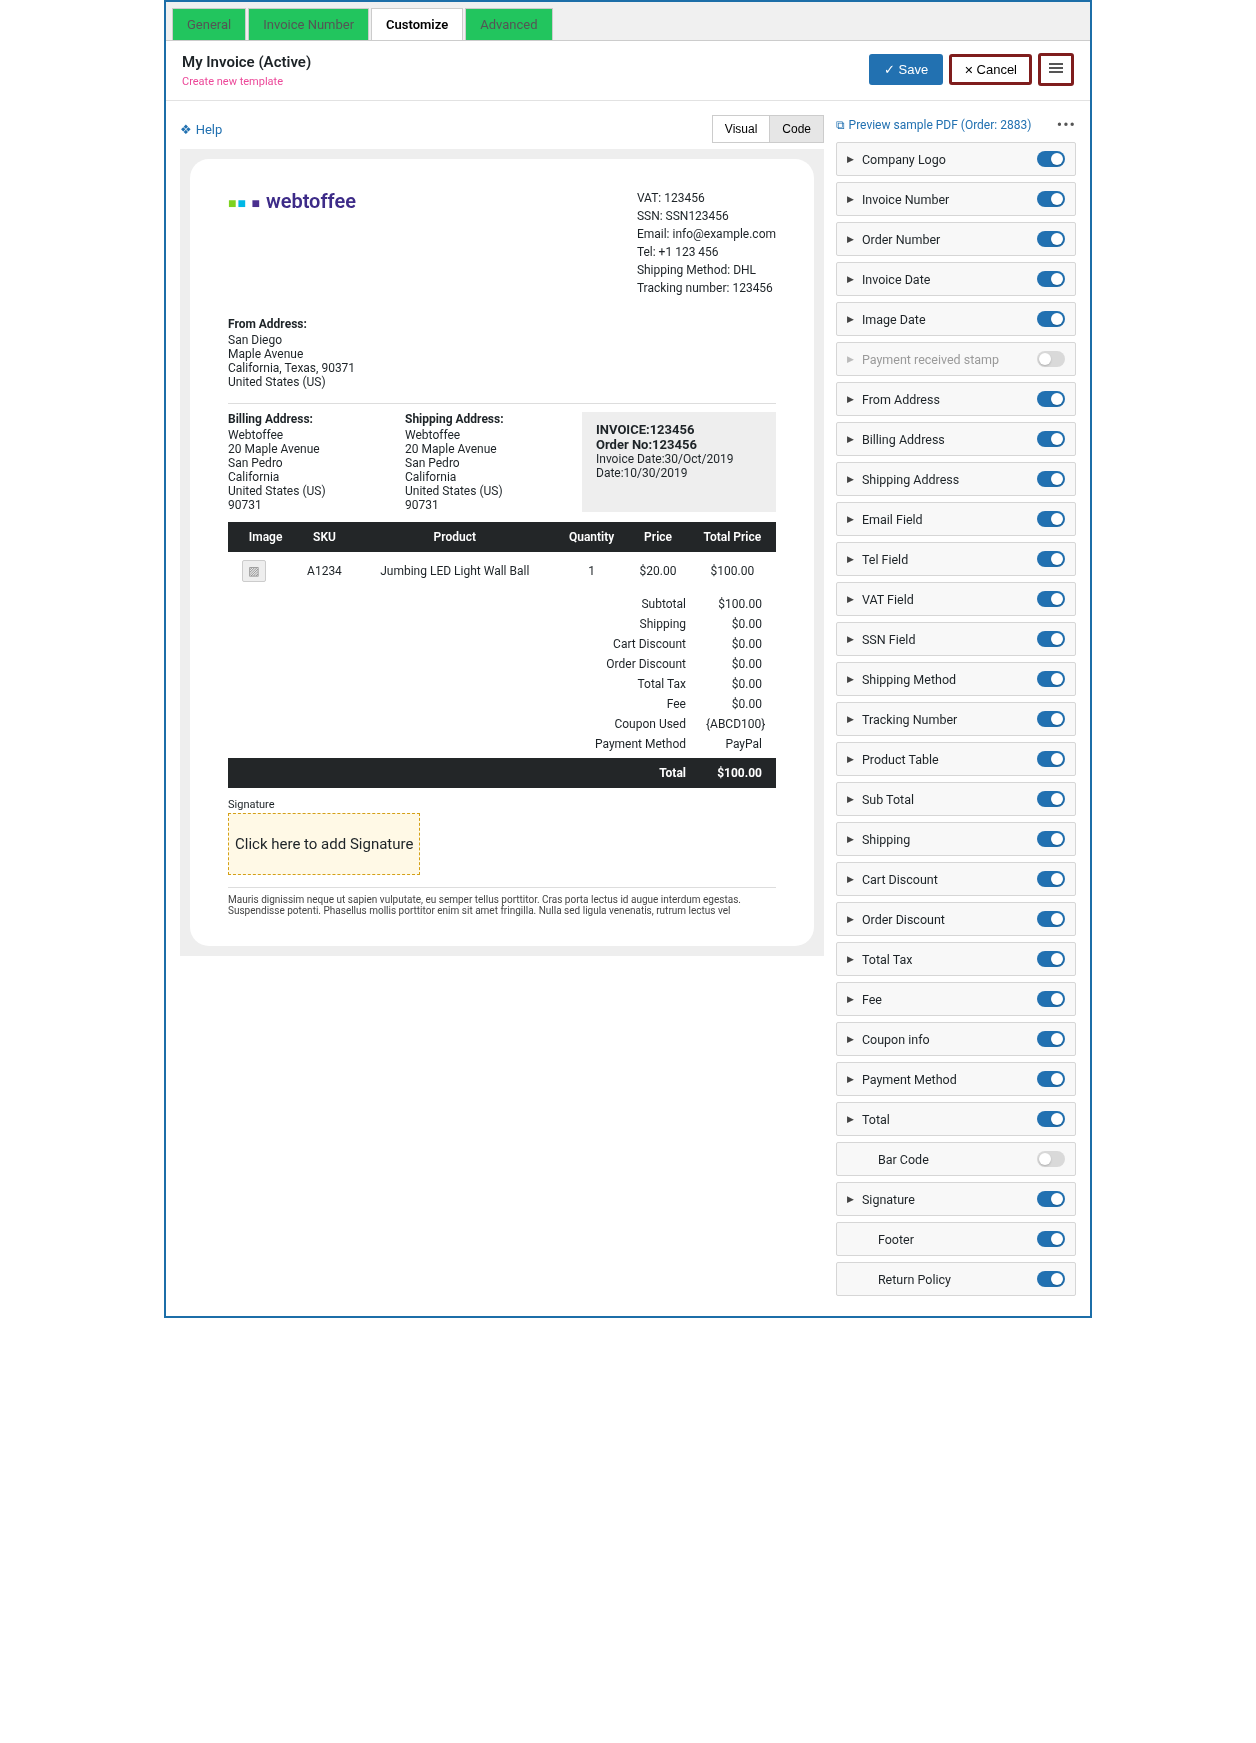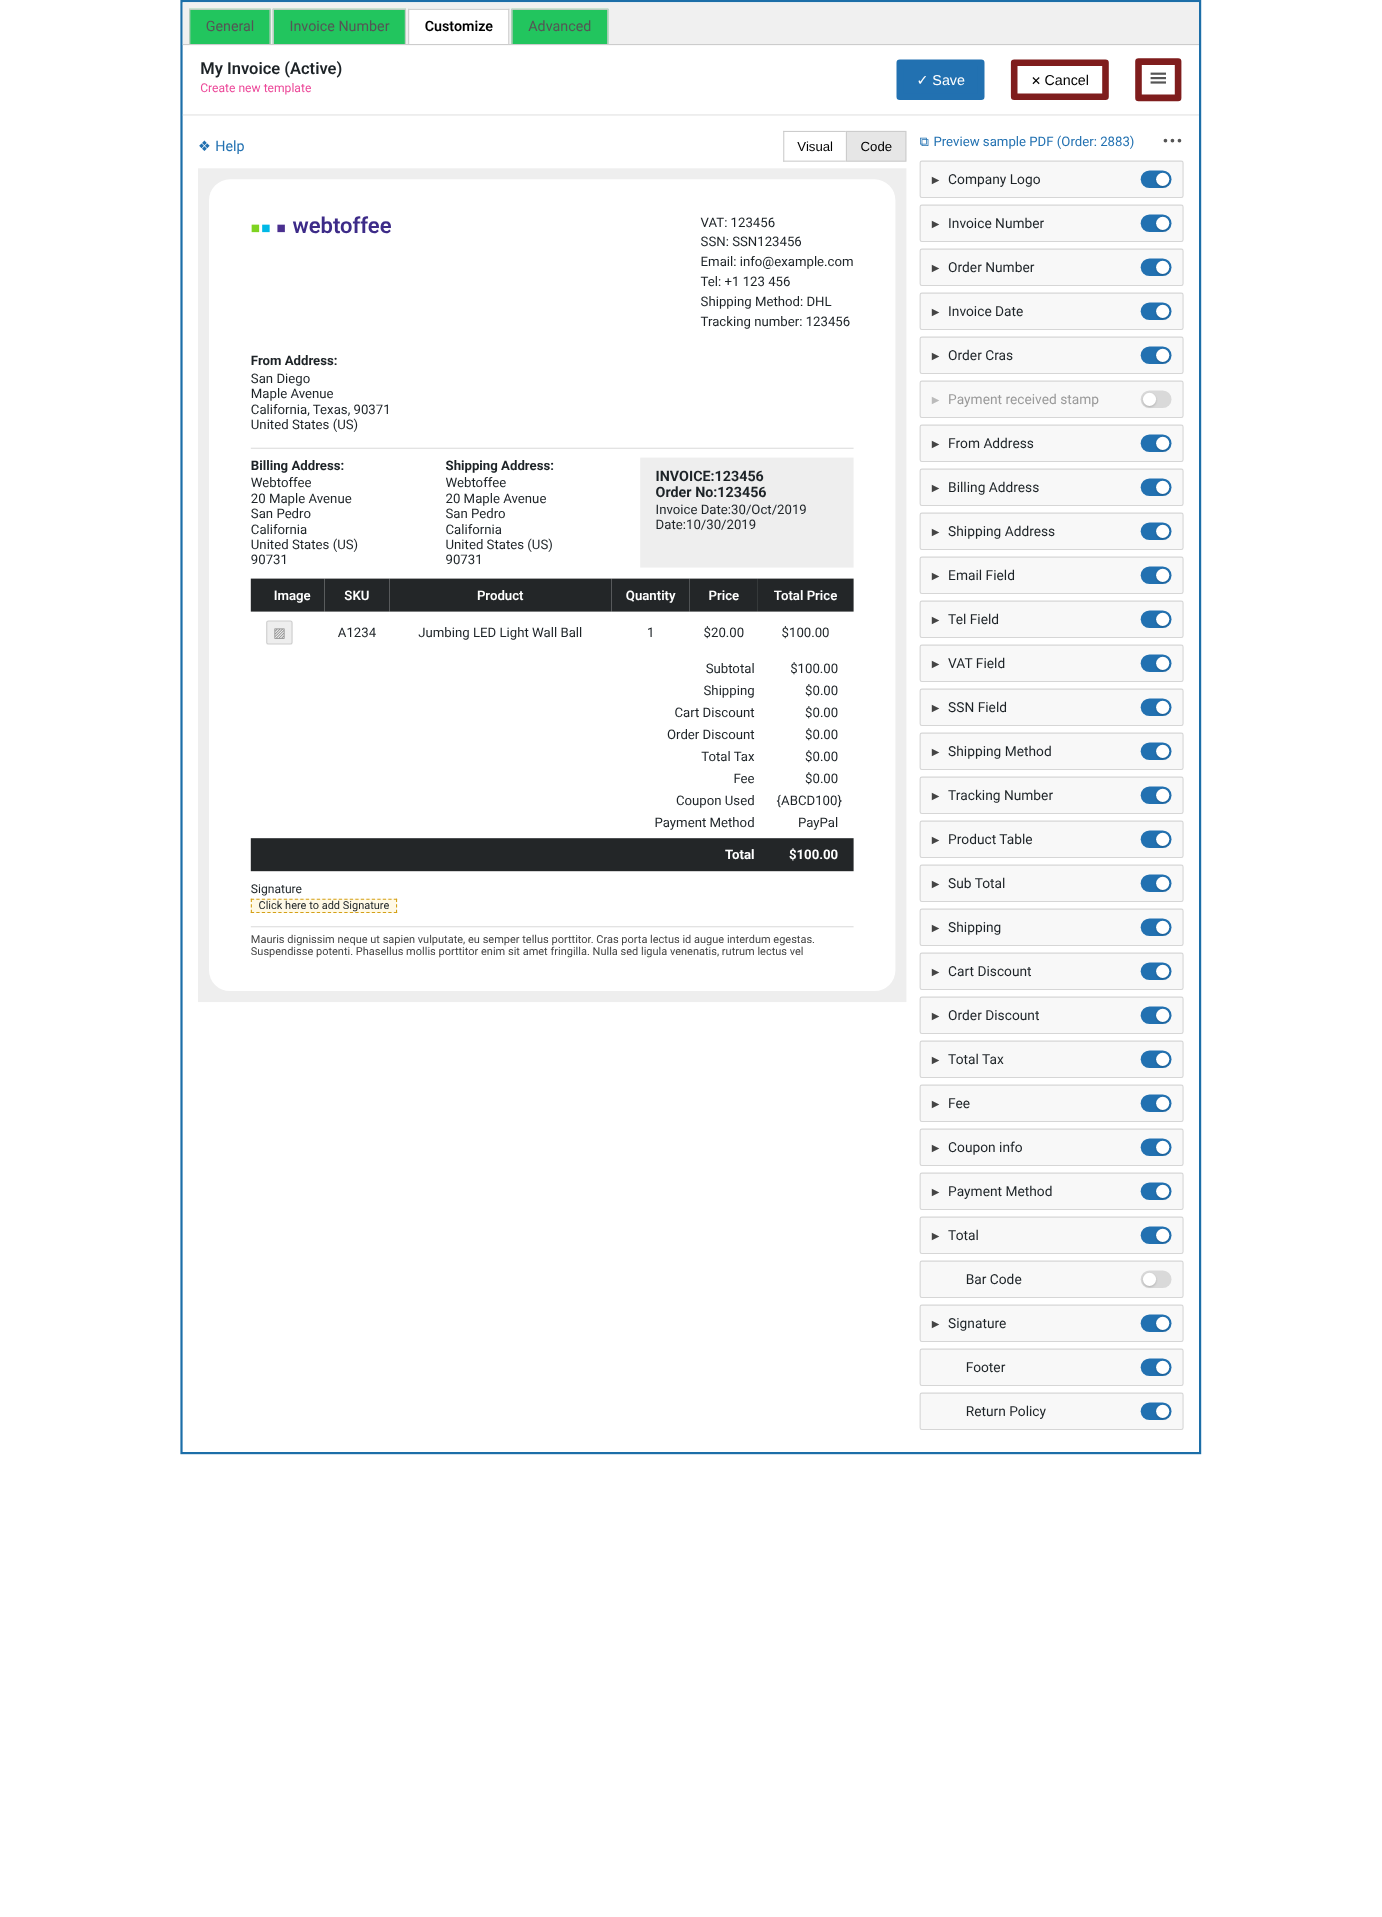--- a/index.html
+++ b/index.html
@@ -32,21 +32,21 @@
   .header {
     display: flex;
     justify-content: space-between;
     align-items: flex-start;
     padding: 12px 16px;
     border-bottom: 1px solid #e2e2e2;
   }
   .header-left h2 { font-size: 15px; font-weight: 600; margin-bottom: 2px; }
   .header-left a { color: #ec4899; text-decoration: none; font-size: 11px; }
   .header-right { display: flex; gap: 6px; align-items: center; }
-  .btn { padding: 5px 12px; font-size: 13px; border-radius: 3px; cursor: pointer; border: 6px solid #7f1d1d; background: #fff; margin-left: 18px; }
+  .btn { padding: 5px 12px; font-size: 13px; border-radius: 3px; cursor: pointer; border: 3px solid #7f1d1d; background: #fff; }
   .btn-primary { background: #2271b1; color: #fff; border-color: #2271b1; }
   .btn-icon { padding: 5px 8px; }
   .content { display: flex; gap: 12px; padding: 14px; }
   .left-col { flex: 1; min-width: 0; }
   .right-col { width: 240px; }
   .help-row { display: flex; justify-content: space-between; align-items: center; margin-bottom: 6px; }
   .help-link { color: #2271b1; text-decoration: none; display: flex; align-items: center; gap: 4px; font-size: 13px; }
   .view-toggle { display: flex; }
   .view-btn { padding: 6px 12px; border: 1px solid #ccc; background: #fff; font-size: 12px; cursor: pointer; }
   .view-btn:first-child { border-right: 0; }
@@ -74,21 +74,21 @@
   table.products thead th:first-child { text-align: center; padding-left: 14px;}
   table.products td { padding: 8px 6px; text-align: center; border-bottom: 0; }
   table.products td:first-child { padding-left: 14px; text-align: left;}
   .img-ph { width: 24px; height: 22px; background:#eee; border:1px solid #ccc; border-radius:2px; display:inline-flex; align-items:center; justify-content:center; font-size:12px; color:#888;}
   .totals { margin-top: 4px; }
   .totals-row { display: flex; justify-content: flex-end; padding: 3px 0; font-size: 12px;}
   .totals-row .lbl { width: 140px; text-align: right; padding-right: 20px; }
   .totals-row .val { width: 70px; text-align: right; padding-right: 14px;}
   .totals-final { background: #232628; color: #fff; padding: 8px 0; font-weight: 700; margin-top:4px;}
   .sig-label { font-size: 11px; margin-top: 10px; }
-  .sig-box { border: 1px dashed #d4a017; background: #fff9e6; padding: 0 6px; font-size: 10px; display: inline-block; margin-top: 2px; cursor: pointer; }
+  .sig-box { border: 1px dashed #d4a017; background: #fff9e6; padding: 21px 6px; font-size: 15px; display: inline-block; margin-top: 2px; cursor: pointer; }
   .fine { font-size: 10px; color: #444; margin-top: 12px; border-top:1px solid #ddd; padding-top:6px;}
   .pdf-row { display: flex; justify-content: space-between; align-items: center; margin-bottom: 8px; }
   .pdf-link { color: #2271b1; text-decoration: none; font-size: 12px; display: flex; align-items: center; gap: 4px; }
   .dots-icon { font-size: 16px; letter-spacing: 1px; cursor:pointer; color:#555;}
   .panel {
     border: 1px solid #d6d6d6;
     background: #f8f8f8;
     padding: 8px 10px;
     display: flex;
     align-items: center;
@@ -314,21 +314,21 @@
         <div class="panel">
           <div class="panel-left">
             <span class="chev">▶</span>
             <span>Invoice Date</span>
           </div>
           <div class="toggle on"></div>
         </div>
         <div class="panel">
           <div class="panel-left">
             <span class="chev">▶</span>
-            <span>Order Cras</span>
+            <span>Image Date</span>
           </div>
           <div class="toggle on"></div>
         </div>
         <div class="panel disabled">
           <div class="panel-left">
             <span class="chev">▶</span>
             <span>Payment received stamp</span>
           </div>
           <div class="toggle"></div>
         </div>

